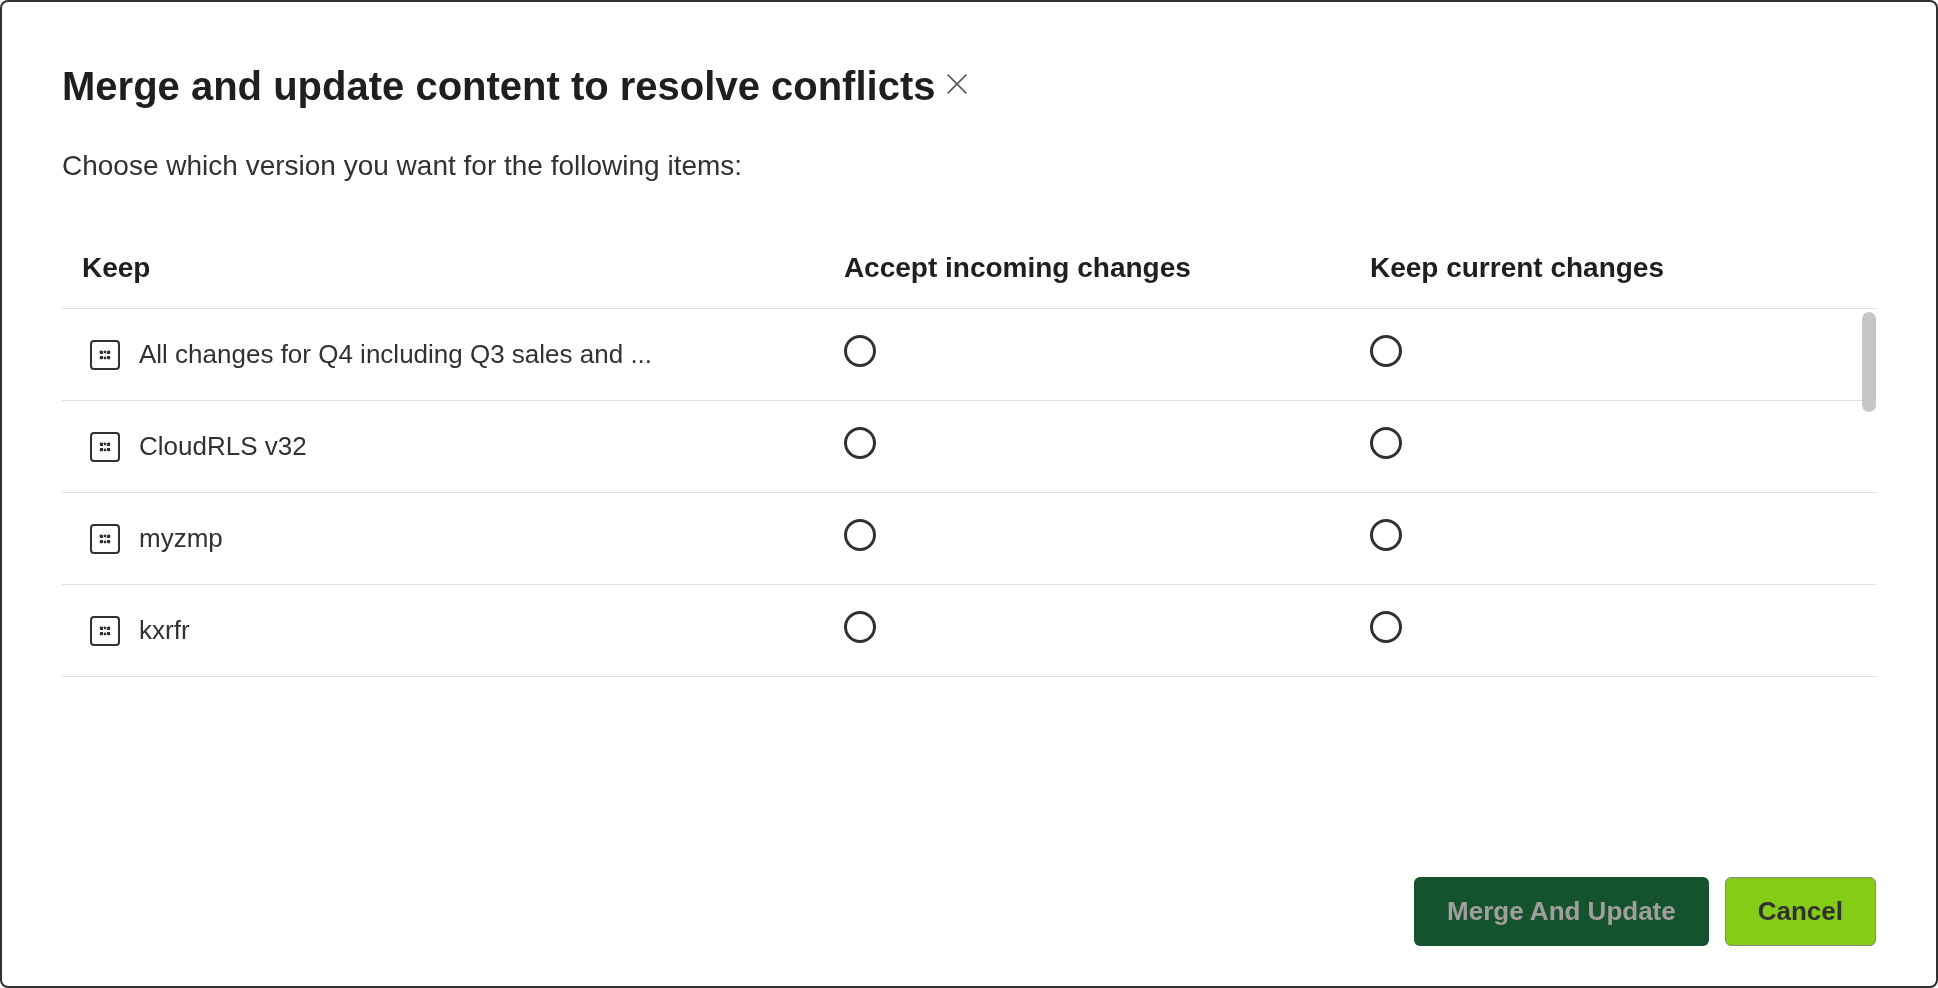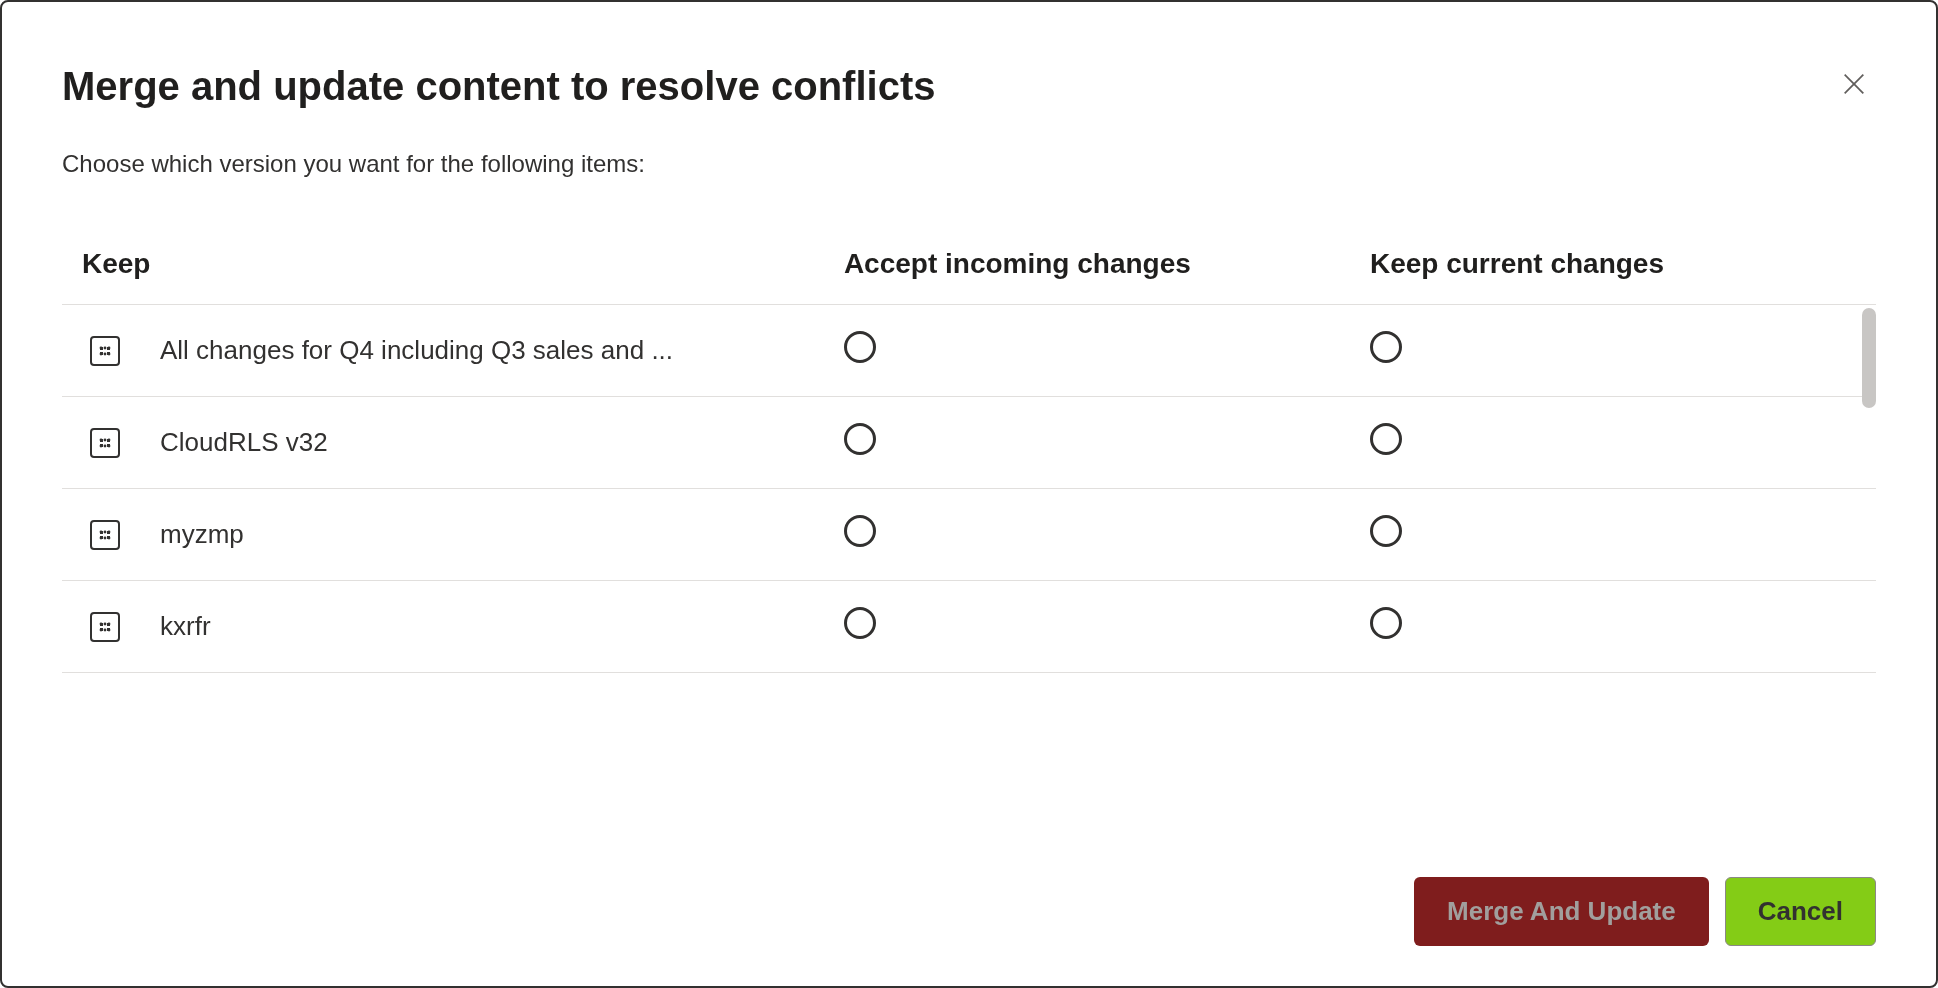--- a/index.html
+++ b/index.html
@@ -20,21 +20,20 @@
       height: 100%;
       border: 2px solid #323130;
       border-radius: 8px;
       padding: 60px 60px 40px 60px;
       position: relative;
       display: flex;
       flex-direction: column;
     }
     .dialog-header {
       display: flex;
-      justify-content: space-between;
       align-items: flex-start;
       margin-bottom: 40px;
     }
     .dialog-title {
       font-size: 40px;
       font-weight: 700;
       color: #201f1e;
       line-height: 1.2;
     }
     .close-btn {
@@ -45,21 +44,21 @@
       display: flex;
       align-items: center;
       justify-content: center;
       color: #605e5c;
     }
     .close-btn svg {
       width: 28px;
       height: 28px;
     }
     .dialog-subtitle {
-      font-size: 24px;
+      font-size: 28px;
       color: #323130;
       margin-bottom: 50px;
       font-weight: 400;
     }
     .table-container {
       flex: 1;
       overflow-y: auto;
       position: relative;
       margin-bottom: 30px;
     }
@@ -89,21 +88,21 @@
     }
     .conflict-table tbody td {
       padding: 26px 20px;
       font-size: 26px;
       color: #323130;
       vertical-align: middle;
     }
     .name-cell {
       display: flex;
       align-items: center;
-      gap: 40px;
+      gap: 19px;
       padding-left: 8px;
     }
     .item-icon {
       width: 30px;
       height: 30px;
       flex-shrink: 0;
       border: 2.5px solid #323130;
       border-radius: 4px;
       display: flex;
       align-items: center;
@@ -159,21 +158,21 @@
     .btn {
       font-size: 26px;
       font-weight: 600;
       padding: 18px 32px;
       border-radius: 6px;
       cursor: pointer;
       border: 1px solid transparent;
       font-family: inherit;
     }
     .btn-primary-disabled {
-      background: #7f1d1d;
+      background: #14532d;
       color: #a19f9d;
       cursor: not-allowed;
     }
     .btn-secondary {
       background: #84cc16;
       color: #323130;
       border: 1px solid #8a8886;
     }
     .scrollbar-track {
       position: absolute;

